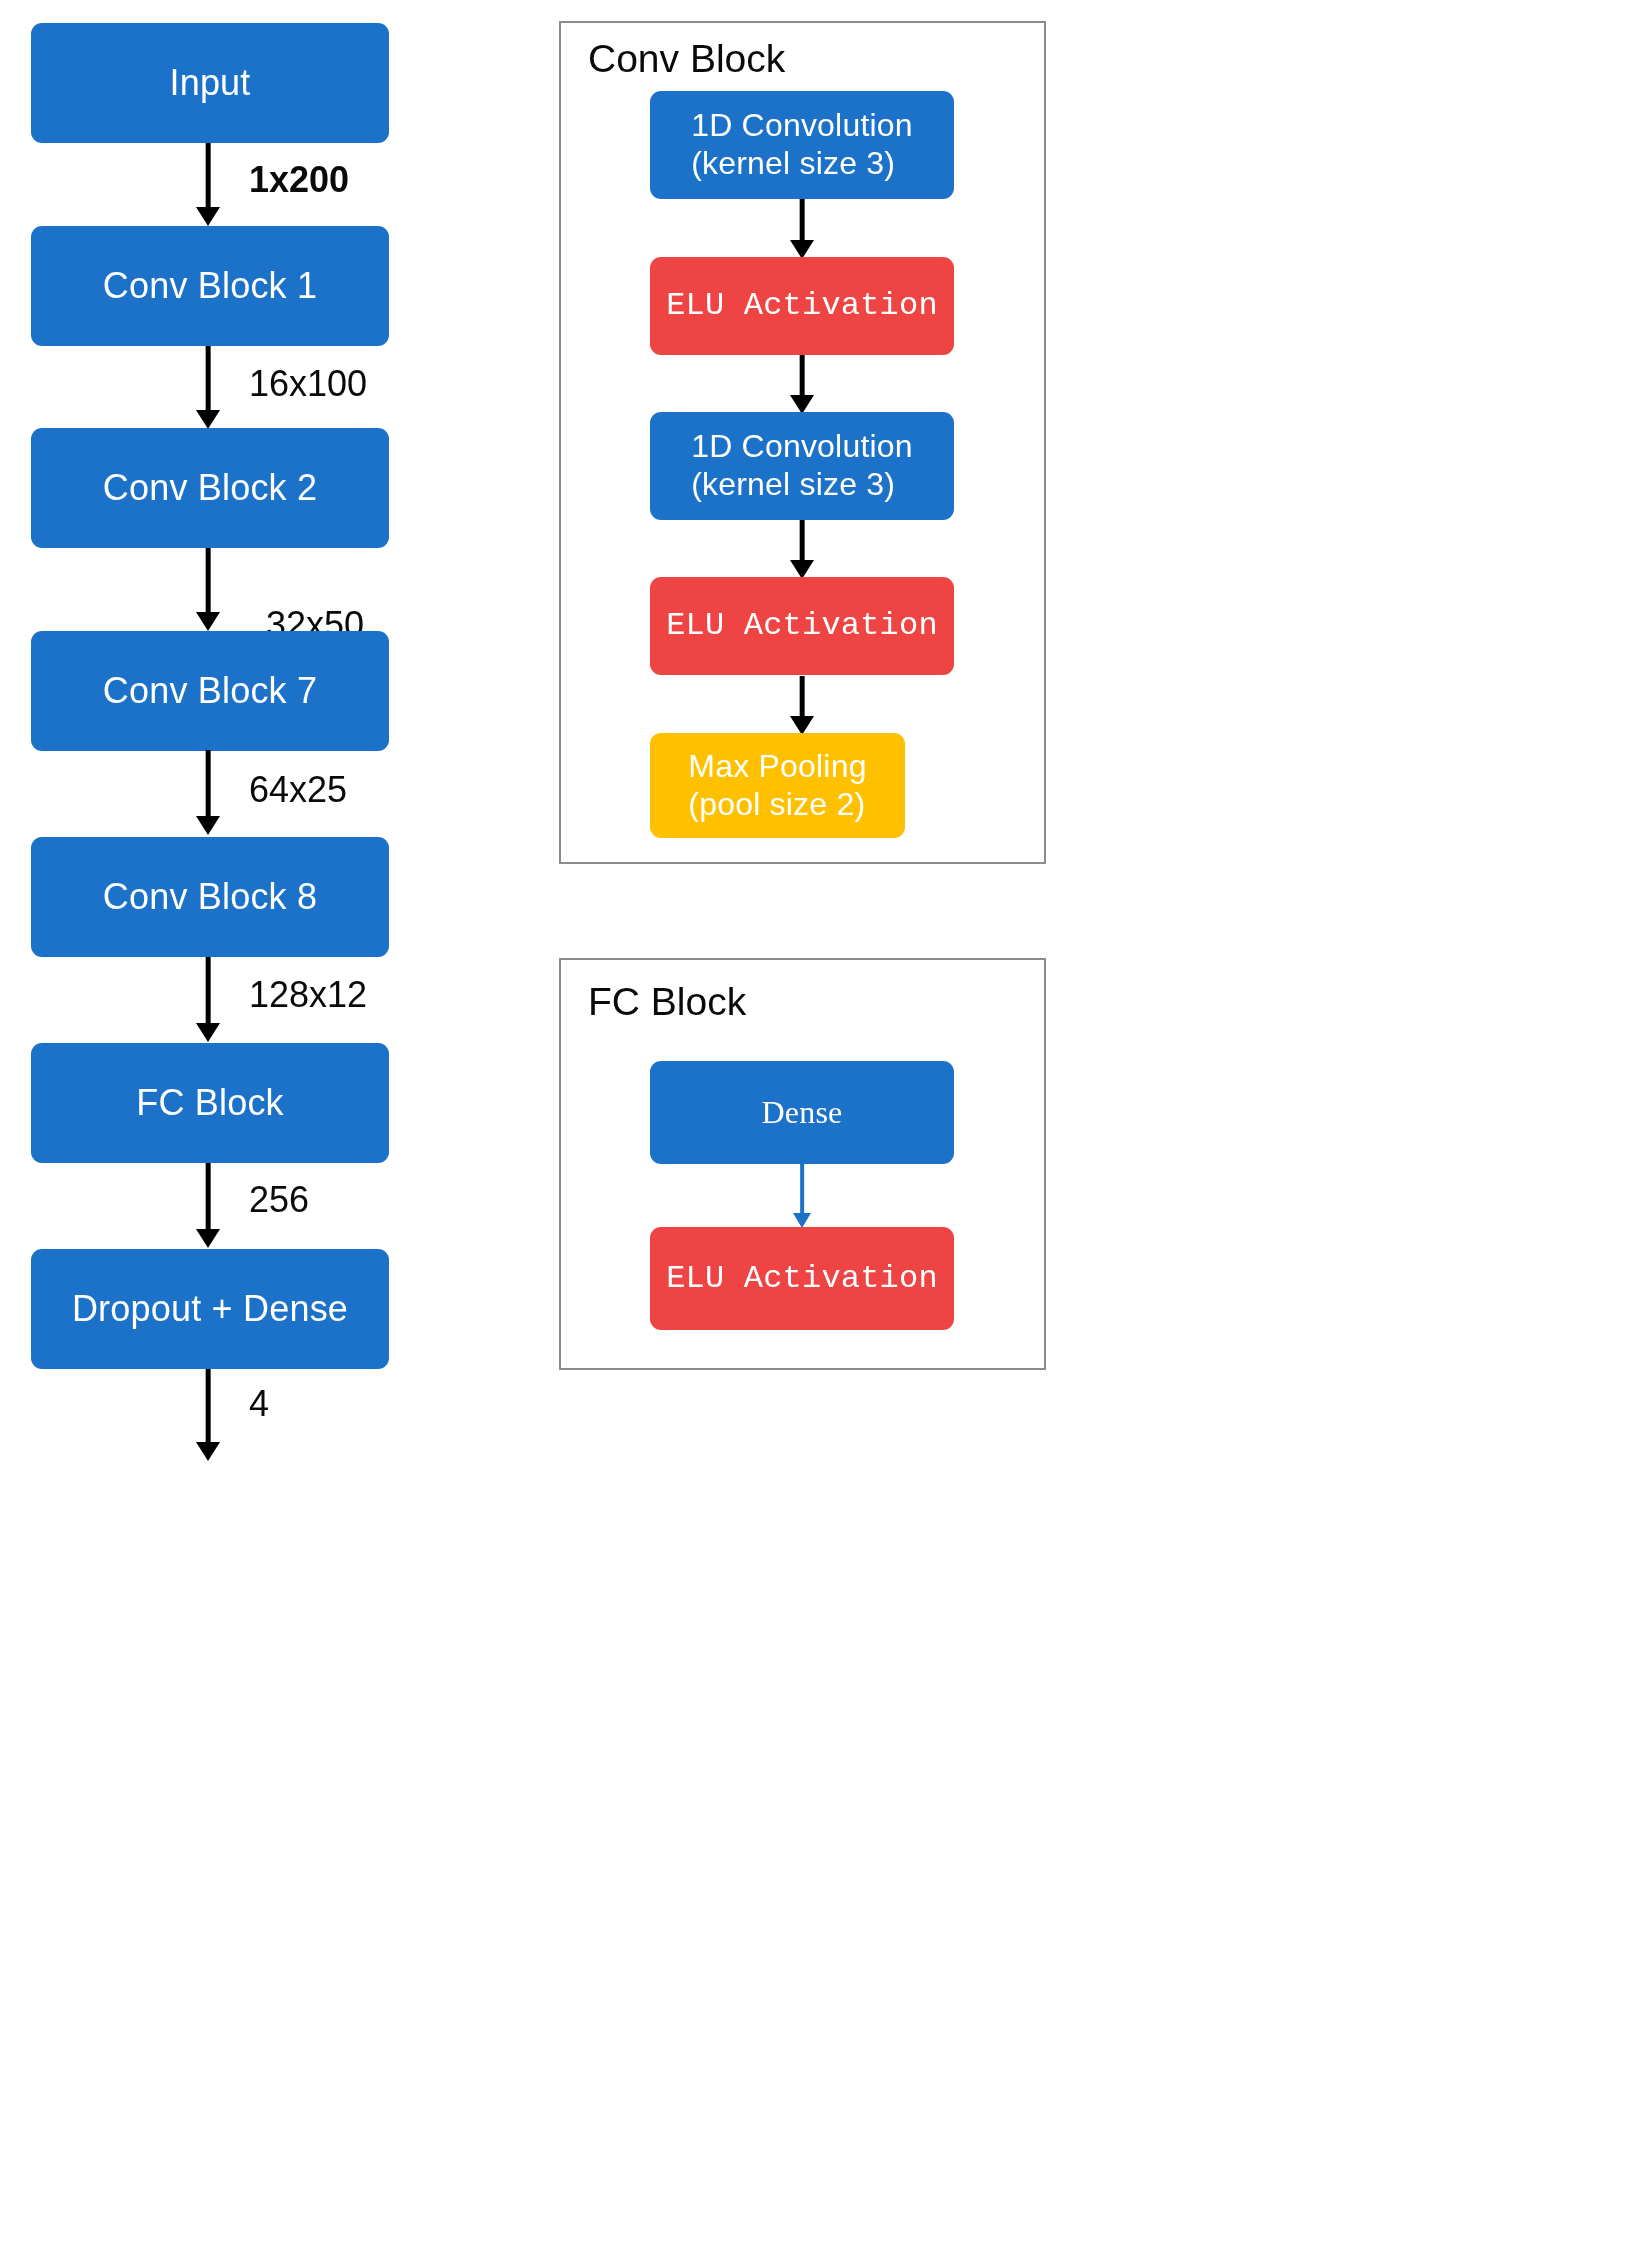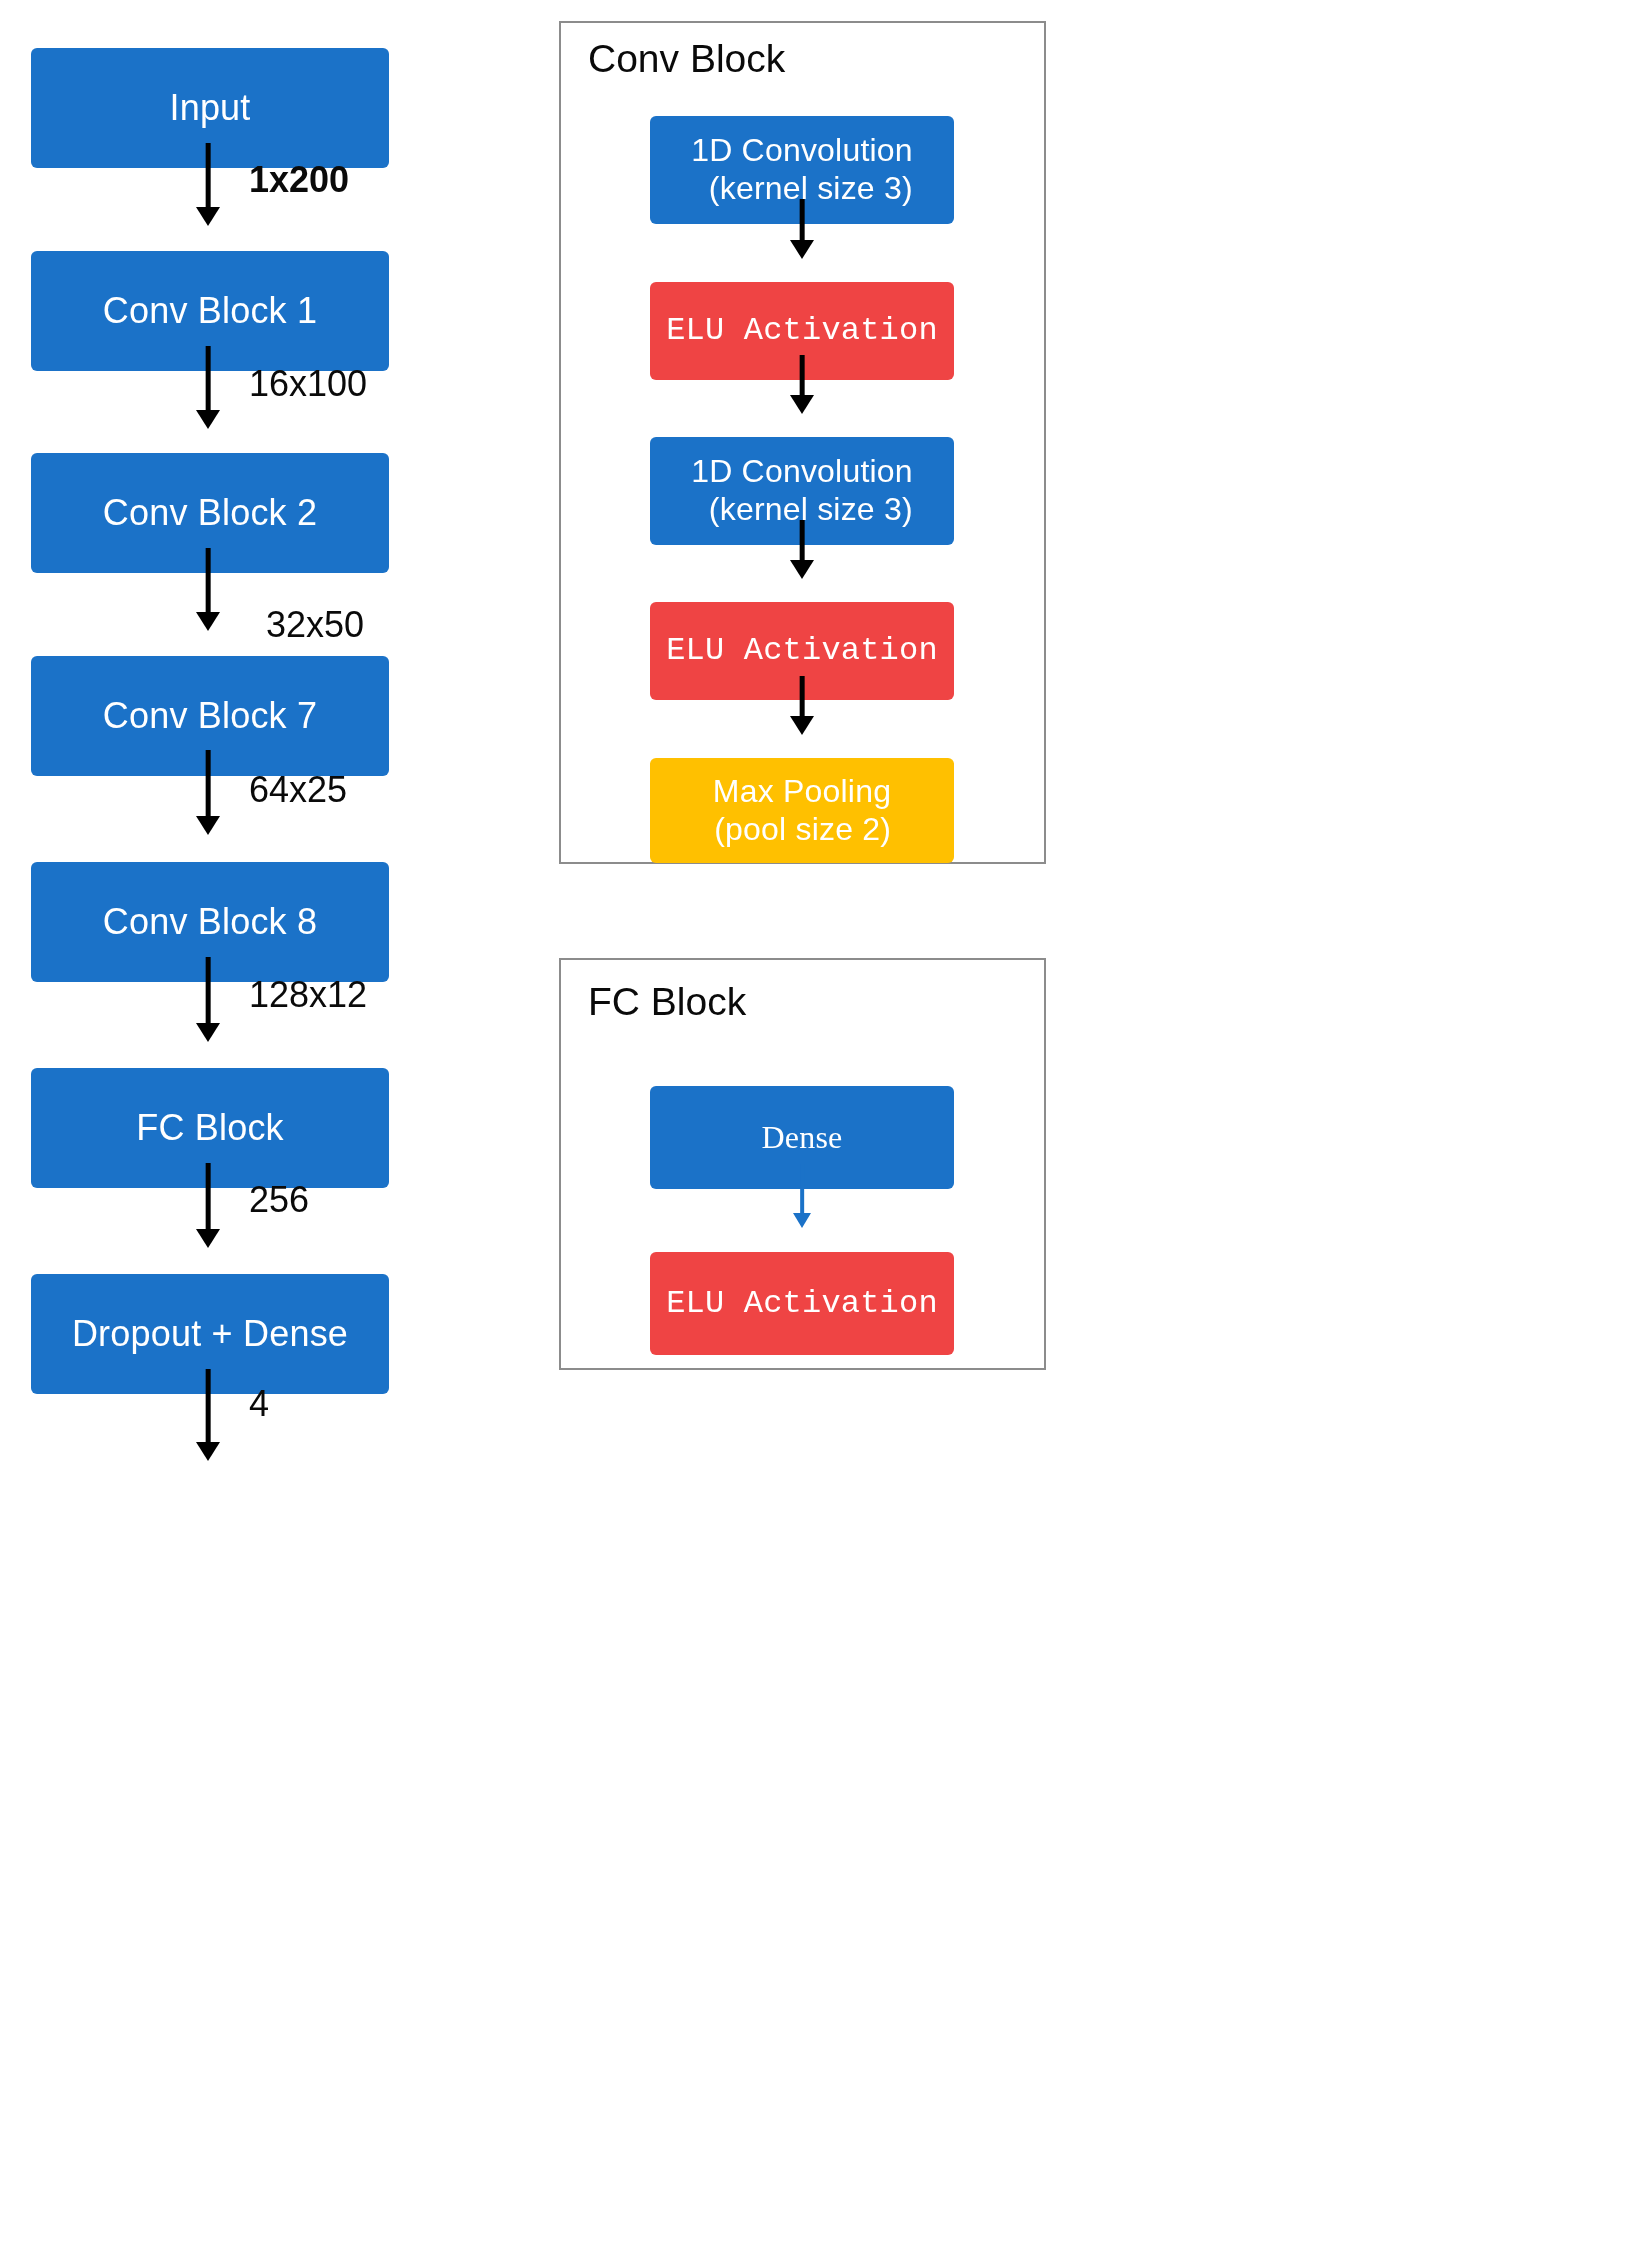--- a/index.html
+++ b/index.html
@@ -17,30 +17,29 @@
     width: 1648px;
     height: 2253px;
     background: #ffffff;
     overflow: hidden;
   }
 
   
   .node {
     position: absolute;
     box-sizing: border-box;
-    border-radius: 6px;
+    border-radius: 11px;
     display: flex;
     align-items: center;
     justify-content: center;
-    text-align: right;
+    text-align: left;
     color: #ffffff;
     line-height: 1.18;
     white-space: pre-line;
     letter-spacing: 0.2px;
-    margin-top: 25px;
   }
   .node.blue   { background: #1B72C8; }
   .node.orange { background: #ef4444; font-family: Liberation Mono, monospace; }
   .node.amber  { background: #FFC000; }
 
   
   .main-node {
     left: 31px;
     width: 358px;
     height: 120px;
@@ -194,21 +193,21 @@
     <div class="head" style="top:40px;"></div>
   </div>
 
   <div class="node orange pnode" style="left:650px; top:577px; width:304px; height:98px;">ELU Activation</div>
 
   <div class="arrow black" style="left:802px; top:676px; height:57px;">
     <div class="shaft" style="height:42px;"></div>
     <div class="head" style="top:40px;"></div>
   </div>
 
-  <div class="node amber pnode" style="left:650px; top:733px; width:304px; height:105px;">Max Pooling
+  <div class="node amber pnode" style="left:650px; top:733px; width:255px; height:105px;">Max Pooling
 (pool size 2)</div>
 
   <div class="panel" style="left:559px; top:958px; width:487px; height:412px;">
   </div>
 
   <div class="panel-title" style="left:588px; top:980px;">FC Block</div>
 
   <div class="node blue pnode" style="left:650px; top:1061px; width:304px; height:103px;font-family:Liberation Serif, serif;">Dense</div>
 
   <div class="arrow blue" style="left:802px; top:1164px; height:64px;">

